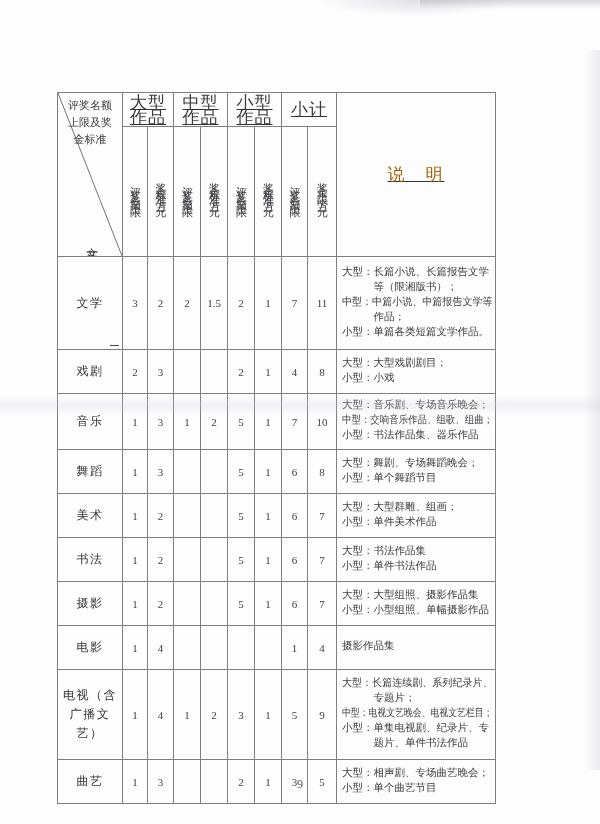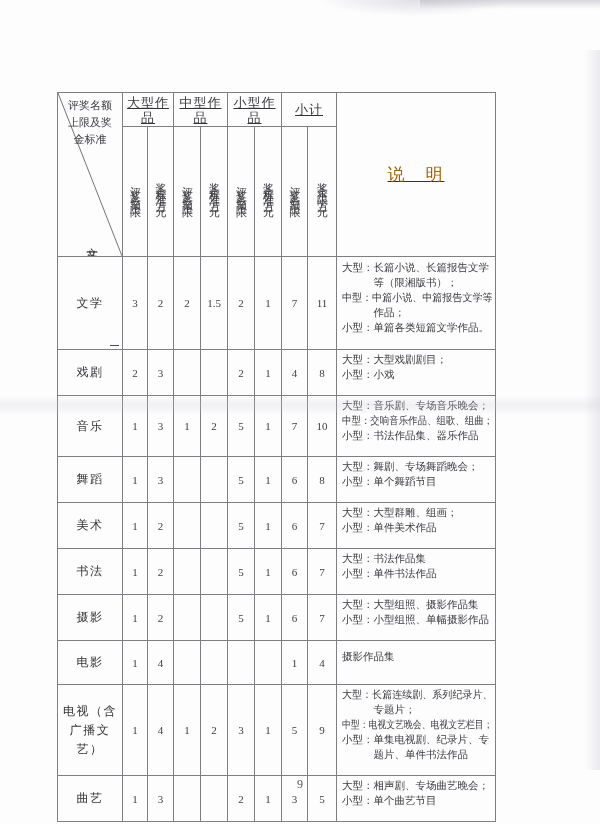--- a/index.html
+++ b/index.html
@@ -23,21 +23,21 @@
   table.award-table{
     position:absolute;left:57px;top:92px;width:438px;
     border-collapse:collapse;table-layout:fixed;z-index:1;
   }
   .award-table th,.award-table td{
     border:1px solid #7d7f82;padding:0;font-weight:normal;
     vertical-align:middle;text-align:center;
   }
   thead tr.group-row{height:34px;text-decoration:underline;}
   thead tr.sub-row{height:130px;}
-  .group-cell{font-size:13px;line-height:15px;letter-spacing:1px;color:#3a3a3e;}
+  .group-cell{font-size:17px;line-height:15px;letter-spacing:1px;color:#3a3a3e;}
   .sub-cell span{
     display:inline-block;writing-mode:vertical-rl;
     font-size:11px;letter-spacing:4px;color:#3a3a3e;line-height:1;
   }
   .notes-header{font-size:17px;letter-spacing:2px;color:#a16207;}
 
   
   .corner{position:relative;overflow:hidden;}
   .corner svg{position:absolute;left:0;top:0;width:100%;height:100%;}
   .corner-top{
@@ -56,21 +56,21 @@
   tbody tr:nth-child(4){height:38px;}
   tbody tr:nth-child(5){height:37px;}
   tbody tr:nth-child(6){height:36px;}
   tbody tr:nth-child(7){height:38px;font-family:Liberation Serif, serif;}
   tbody tr:nth-child(8){height:27px;}
   tbody tr:nth-child(9){height:90px;}
   tbody tr:nth-child(10){height:34px;}
 
   td.cat{font-size:12px;letter-spacing:1.5px;color:#333336;padding:12px 2px;line-height:19px;}
   td.num{font-size:11px;color:#404044;}
-  td.notes{text-align:left;padding:2px 2px 13px 5px;overflow:hidden;}
+  td.notes{text-align:left;padding:2px 2px 6px 5px;overflow:hidden;}
   .note-line{
     font-size:10.5px;line-height:15px;color:#3b3b3f;
     white-space:nowrap;transform-origin:left center;
   }
   tbody tr:nth-child(8) td.notes .note-line{line-height:20px;}
 
   .stray-dash{position:absolute;left:110px;top:345px;width:9px;border-top:1.5px solid #4c4c50;z-index:2;}
   .page-number{
     position:absolute;left:0;top:777px;width:100%;text-align:center;
     font-size:12px;color:#55555a;z-index:1;

